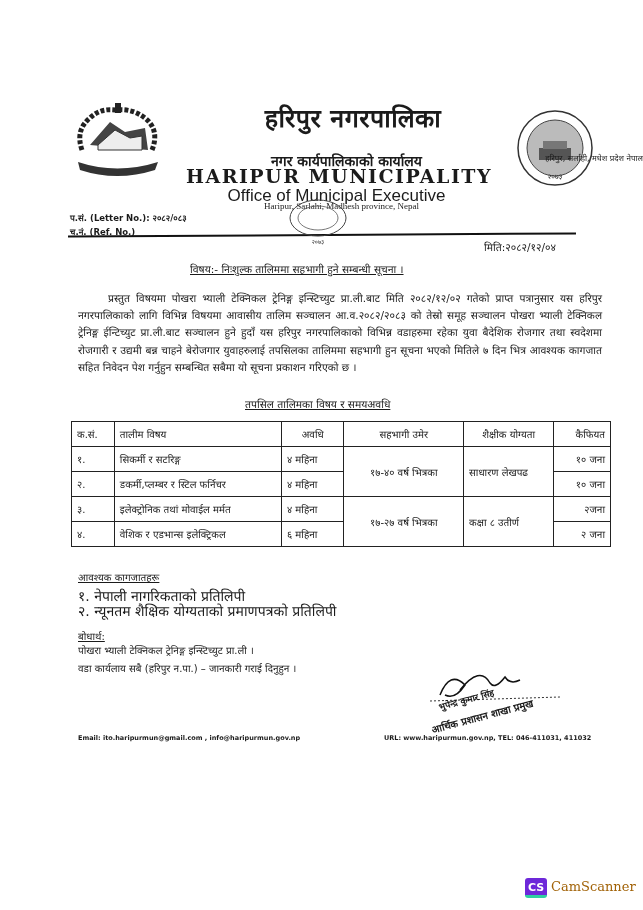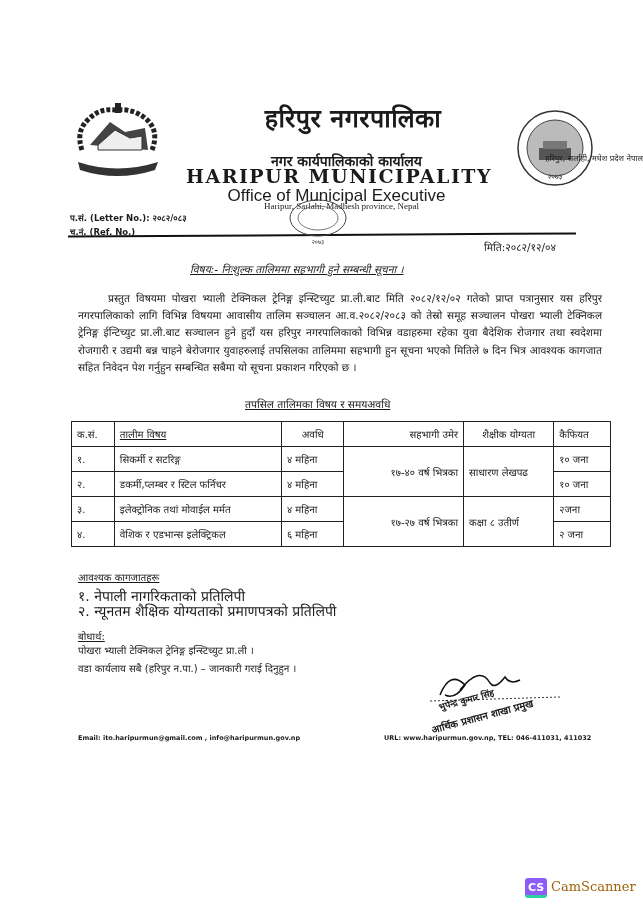--- a/index.html
+++ b/index.html
@@ -13,41 +13,41 @@
   .sub-np { top:130px; font-size:14px; font-weight:bold; padding-left:50px; box-sizing:border-box;margin-top:21px;}
   .addr-np { top:152px; font-size:8px; padding-left:50px; box-sizing:border-box;text-align:right;}
   .title-en { top:165px; font-family:"DejaVu Serif", serif; font-weight:bold; font-size:19px; letter-spacing:1.5px; padding-left:35px; box-sizing:border-box;}
   .sub-en { top:186px; font-family:Liberation Sans, sans-serif; font-size:17px; padding-left:30px; box-sizing:border-box;}
   .addr-en { top:201px; font-family:"Liberation Serif", serif; font-size:9px; padding-left:40px; box-sizing:border-box;}
   .letter-no { left:70px; top:212px; font-size:8.5px; font-weight:bold; }
   .ref-no { left:70px; top:226px; font-size:8.5px; font-weight:bold; }
   .rule { left:68px; top:234px; width:508px; height:2px; background:#111; transform:rotate(-0.35deg); }
   .stamp { left:278px; top:196px; width:80px; height:52px; }
   .date { left:484px; top:240px; font-size:10.5px; }
-  .subject { left:190px; top:262px; font-size:10.5px; text-decoration:underline;font-style:italic; }
+  .subject { left:190px; top:262px; font-size:10.5px; text-decoration:underline; }
   .body-text { left:78px; top:290px; width:524px; font-size:10.5px; line-height:17.2px; text-align:justify; }
   .body-text .indent { display:inline-block; width:30px; }
   .table-title { left:245px; top:397px; font-size:10.5px; text-decoration:underline; }
   table { position:absolute; left:71px; top:421px; width:540px; border-collapse:collapse; font-size:10px; }
   td, th { border:1.3px solid #222; padding:2px 5px; font-weight:normal; height:20px; vertical-align:middle; }
   th { height:20px; }
   .c-no { width:32px; }
-  .c-subj { width:158px;text-decoration:underline; }
+  .c-subj { width:158px; }
   .c-dur { width:52px; }
-  .c-age { width:110px; text-align:right; }
+  .c-age { width:110px; text-align:center; }
   .c-qual { width:80px; }
-  .c-rem { width:46px; text-align:left; }
+  .c-rem { width:46px; text-align:right; }
   .docs-head { left:78px; top:570px; font-size:10px; text-decoration:underline; }
   .docs-item { left:78px; font-size:14px; }
   .cc-head { left:78px; top:629px; font-size:10px; text-decoration:underline; }
   .cc-item { left:78px; font-size:10px; }
   .signature { left:410px; top:665px; width:170px; height:70px; }
   .email { left:78px; top:734px; font-size:6.5px; font-weight:bold; }
   .url { left:384px; top:734px; font-size:6.5px; font-weight:bold; }
-  .cs-logo { left:525px; top:878px; width:22px; height:20px; background:#8b5cf6; border-radius:3px;
+  .cs-logo { left:525px; top:878px; width:22px; height:20px; background:#6d28d9; border-radius:3px;
              color:#fff; font-weight:bold; font-size:11px; text-align:center; line-height:19px; border-bottom:3px solid #2fd0a0; box-sizing:border-box; }
   .cs-text { left:551px; top:879px; font-family:"DejaVu Serif", serif; font-size:13px; color:#a16207; }
 </style>
 </head>
 <body>
 
 <svg class="abs emblem-left" viewBox="0 0 95 85">
   <path d="M12 50 Q5 30 20 18 Q30 8 45 10 Q62 8 75 18 Q90 30 82 50" fill="none" stroke="#222" stroke-width="5" stroke-dasharray="4 2"></path>
   <path d="M20 45 L40 22 L55 32 L75 28 L78 50 Z" fill="#444"></path>
   <path d="M28 45 L45 30 L60 38 L72 36 L72 50 L28 50 Z" fill="#eee" stroke="#333"></path>

